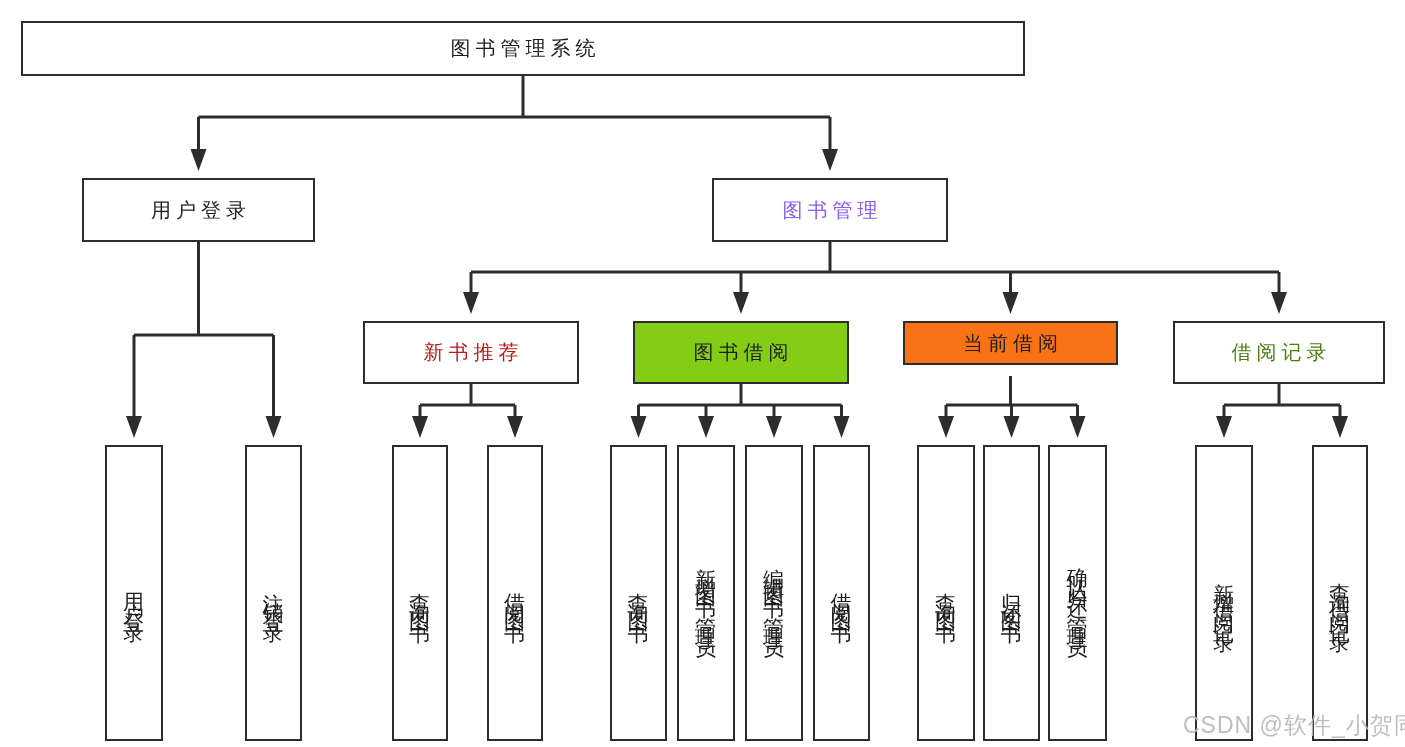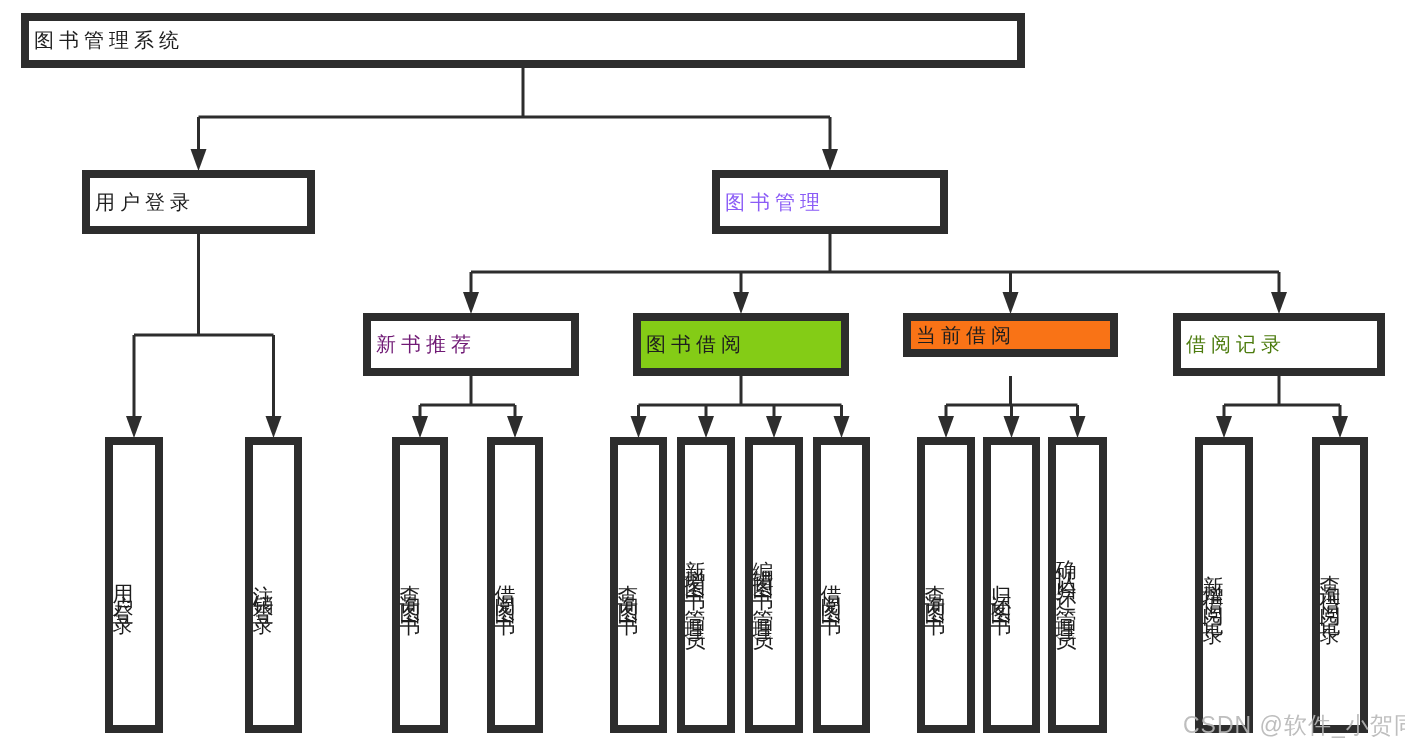--- a/index.html
+++ b/index.html
@@ -14,25 +14,26 @@
   #edges {
     position: absolute;
     left: 0; top: 0;
     width: 1405px; height: 747px;
     pointer-events: none;
   }
   .node {
     position: absolute;
     box-sizing: border-box;
     background: #ffffff;
-    border: 8px solid #0369a1;
+    border: 2px solid #0369a1;
     display: flex;
     align-items: center;
-    justify-content: flex-start;
+    justify-content: center;
     color: #1e1e1e;
+    margin-top: 8px;
   }
   .node.h .label {
     font-size: 20px;
     letter-spacing: 5px;
     text-indent: 5px;
     white-space: nowrap;
   }
   .node.v .label {
     writing-mode: vertical-rl;
     text-orientation: mixed;
@@ -113,21 +114,21 @@
   <div id="nodes">
       <div class="node h" style="left: 21px; top: 13px; width: 1004px; height: 55px; border-color: rgb(45, 45, 45); background: rgb(255, 255, 255); color: rgb(30, 30, 30);">
         <span class="label">图书管理系统</span>
       </div>
       <div class="node h" style="left: 82px; top: 170px; width: 233px; height: 64px; border-color: rgb(45, 45, 45); background: rgb(255, 255, 255); color: rgb(30, 30, 30);">
         <span class="label">用户登录</span>
       </div>
       <div class="node h" style="left: 712px; top: 170px; width: 236px; height: 64px; border-color: rgb(45, 45, 45); background: rgb(255, 255, 255); color: #8b5cf6;">
         <span class="label">图书管理</span>
       </div>
-      <div class="node h" style="left: 363px; top: 313px; width: 216px; height: 63px; border-color: rgb(45, 45, 45); background: rgb(255, 255, 255); color: #701a75;">
+      <div class="node h" style="left: 363px; top: 313px; width: 216px; height: 63px; border-color: rgb(45, 45, 45); background: rgb(255, 255, 255); color: #b91c1c;">
         <span class="label">新书推荐</span>
       </div>
       <div class="node h" style="left: 633px; top: 313px; width: 216px; height: 63px; border-color: rgb(45, 45, 45); background: #84cc16; color: rgb(30, 30, 30);">
         <span class="label">图书借阅</span>
       </div>
       <div class="node h" style="left: 903px; top: 313px; width: 215px; height: 44px; border-color: rgb(45, 45, 45); background: #f97316; color: rgb(30, 30, 30);">
         <span class="label">当前借阅</span>
       </div>
       <div class="node h" style="left: 1173px; top: 313px; width: 212px; height: 63px; border-color: rgb(45, 45, 45); background: rgb(255, 255, 255); color: #4d7c0f;">
         <span class="label">借阅记录</span>

